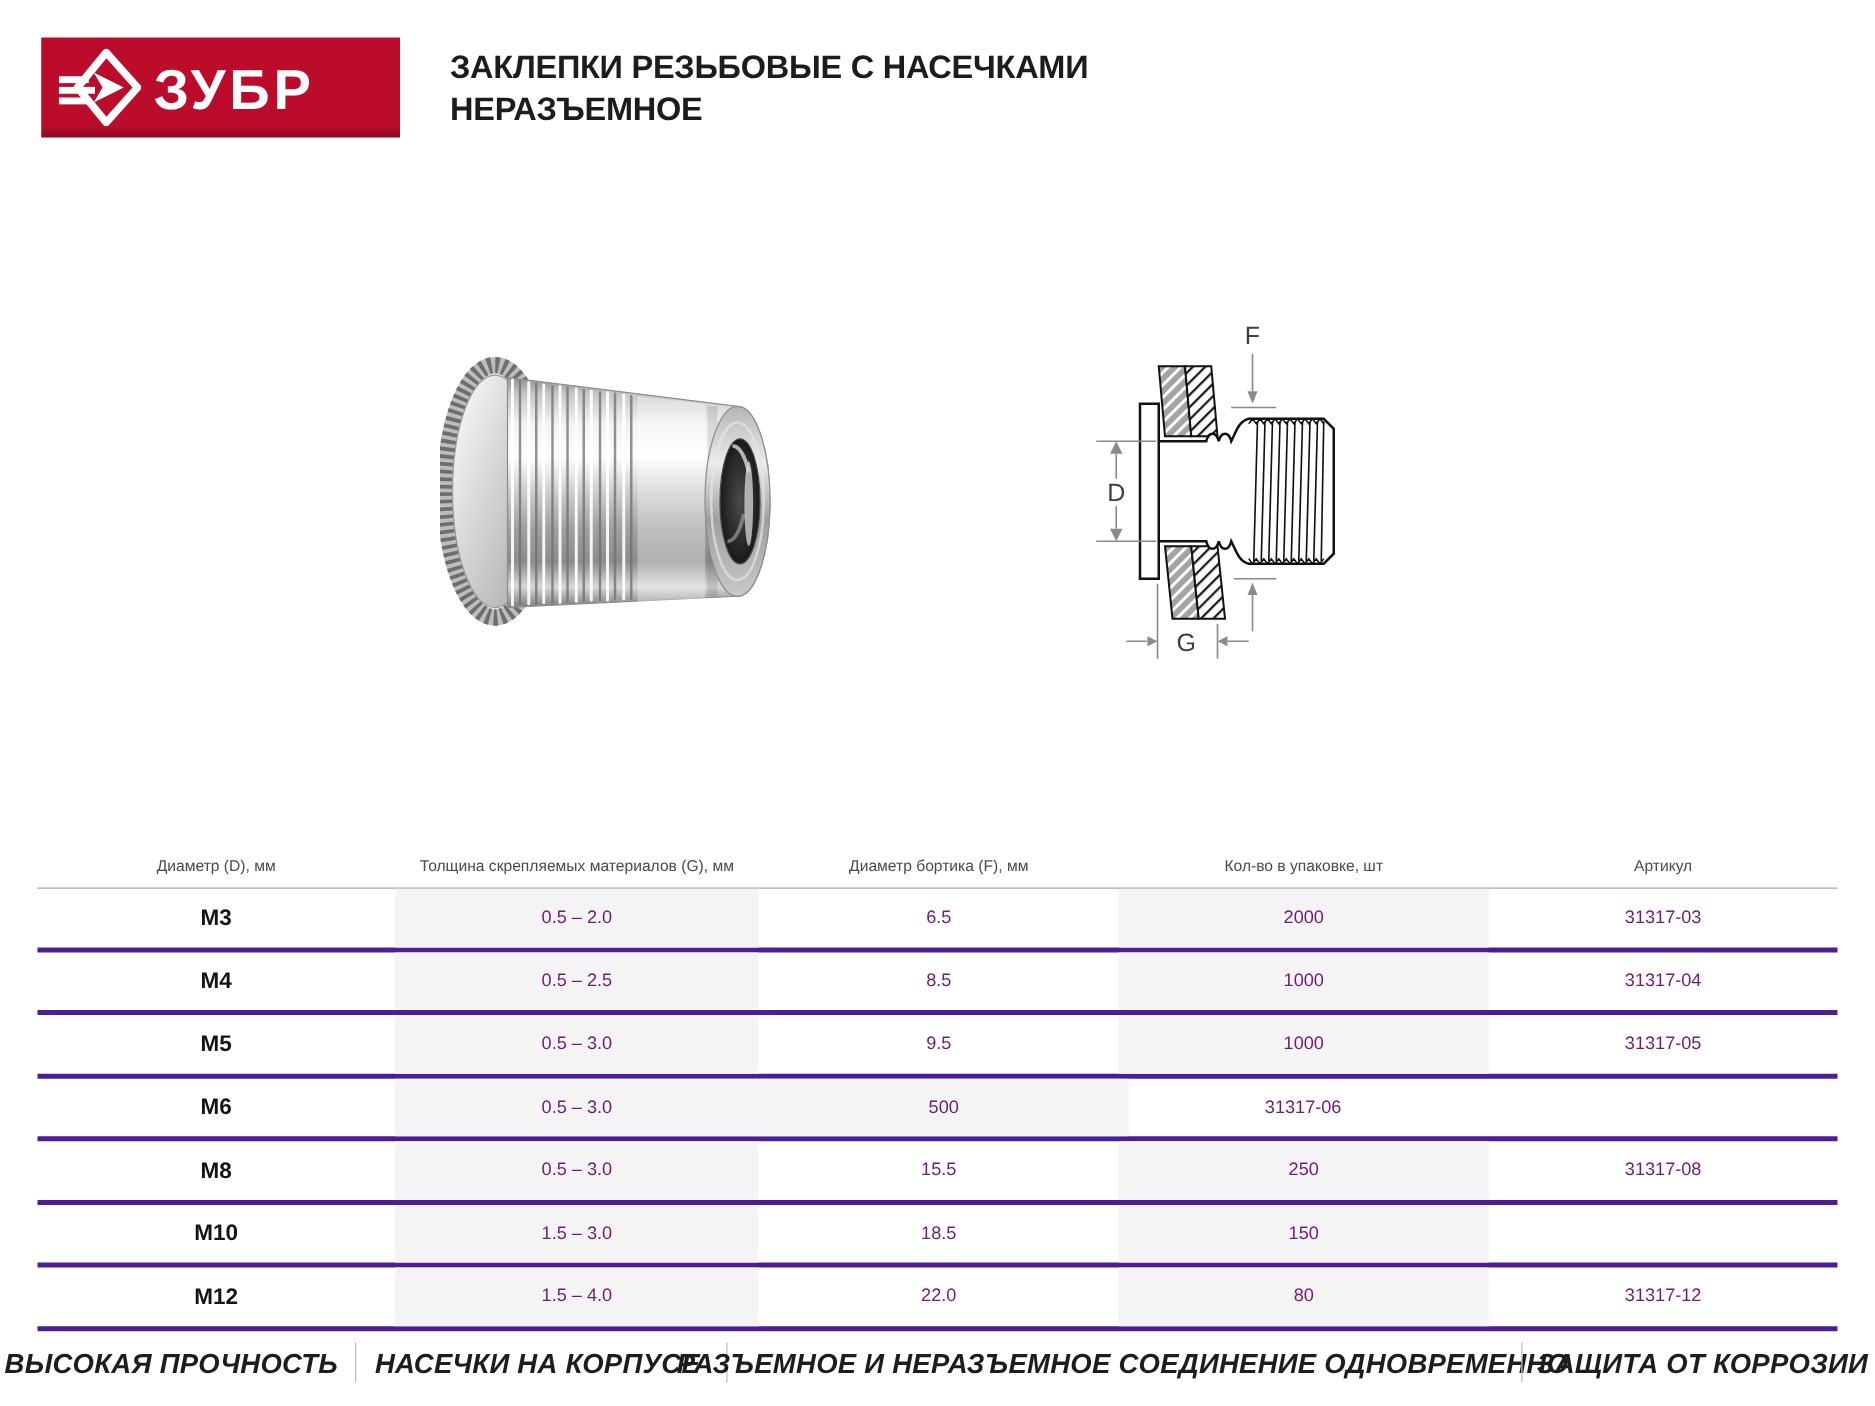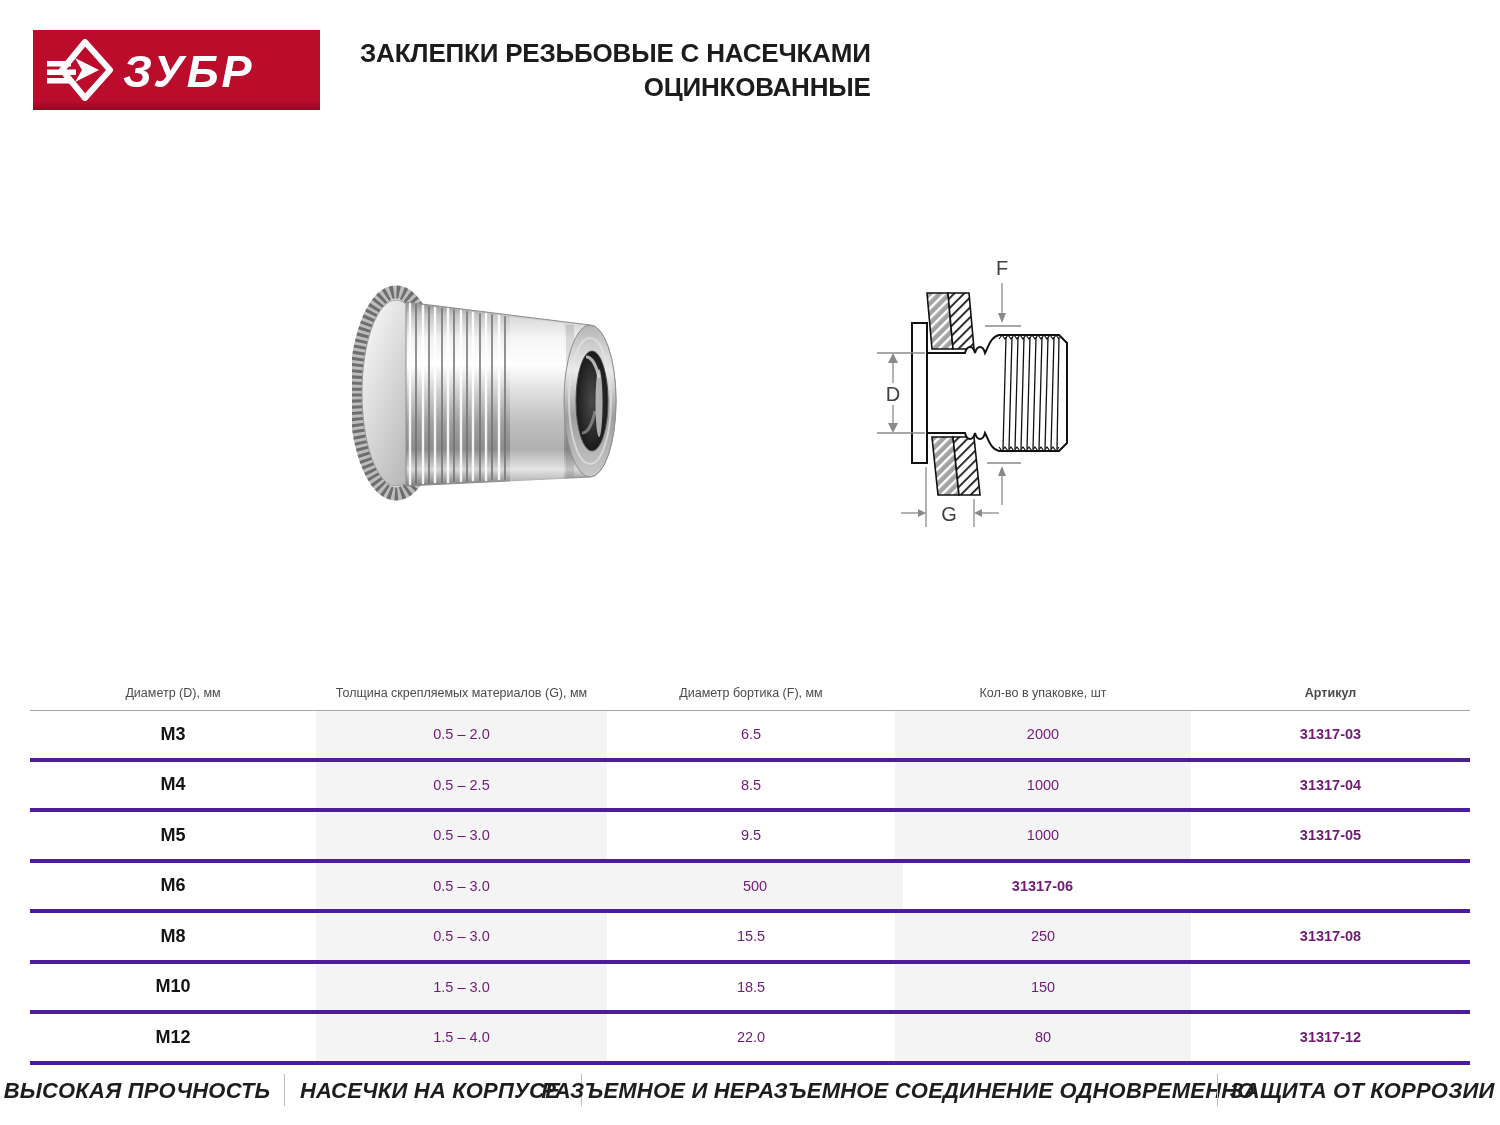--- a/index.html
+++ b/index.html
@@ -8,37 +8,37 @@
     font-family:"Liberation Sans", sans-serif;overflow:hidden;
   }
   
   .logo{
     position:absolute;left:33px;top:30px;width:287px;height:80px;
     background:linear-gradient(180deg,#bb0c2c 0%,#bb0c2c 88%,#8d0a21 100%);
     display:flex;align-items:center;padding-left:14px;box-sizing:border-box;
   }
   .logo-text{
     color:#fff;font-size:45px;font-weight:bold;letter-spacing:3px;
-    line-height:1;margin-left:10px;margin-top:2px;font-style:italic;
+    line-height:1;margin-left:10px;margin-top:2px;
   }
   
   .title{
     position:absolute;left:360px;top:36px;
-    font-size:26px;font-weight:bold;color:#1c1c1c;line-height:34px;letter-spacing:-0.2px;text-align:right;
+    font-size:26px;font-weight:bold;color:#1c1c1c;line-height:34px;letter-spacing:-0.2px;
   }
   
   .photo{position:absolute;left:352px;top:283px;}
   .drawing{position:absolute;left:855px;top:243px;}
   
   .spec-table{position:absolute;left:30px;top:676px;width:1440px;}
   .t-row{display:flex;}
   .t-head{height:34px;border-bottom:1px solid #a6a6a6;}
   .t-data{height:46.5px;border-bottom:4px solid #4c1d95;}
   .t-cell{display:flex;align-items:center;justify-content:center;box-sizing:border-box;text-align:center;}
-  .c0{width:286px;}.c1{width:291px;}.c2{width:288px;}.c3{width:296px;}.c4{width:279px;font-weight:bold;}
+  .c0{width:286px;}.c1{width:291px;}.c2{width:288px;}.c3{width:296px;}.c4{width:279px;}
   .t-head .t-cell{font-size:12.5px;color:#4a4a4a;}
   .t-data .t-cell{font-size:14.5px;color:#701a75;}
   .t-data .c1,.t-data .c3{background:#f4f4f5;}
   .t-data .c0{font-size:18px;font-weight:bold;color:#141414;}
   
   .footer-item{
     position:absolute;top:1078px;transform:translateX(-50%);
     font-size:22px;font-weight:bold;color:#1d1d1d;white-space:nowrap;letter-spacing:0.2px;font-style:italic;
   }
   .footer-sep{position:absolute;top:1074px;width:1px;height:32px;background:#bdbdbd;}
@@ -52,21 +52,21 @@
     <rect x="0" y="30.5" width="29" height="5.5" fill="#fff"></rect>
     <rect x="0" y="39" width="24" height="5.5" fill="#fff"></rect>
     <polygon points="38,3 63,31 38,59 15,31" fill="none" stroke="#ffffff" stroke-width="6" stroke-linejoin="round"></polygon>
     <polygon points="28,19 52,31 28,43 35,31" fill="#ffffff"></polygon>
   </svg>
   <span class="logo-text">ЗУБР</span>
 </div>
 
 <div class="title">
   <div>ЗАКЛЕПКИ РЕЗЬБОВЫЕ С НАСЕЧКАМИ</div>
-  <div>ОЦИНКОВАННЫЕ</div>
+  <div>НЕРАЗЪЕМНОЕ</div>
 </div>
 
 <svg class="photo" width="290" height="222" viewBox="0 0 290 222">
   <defs>
     <linearGradient id="bodyG" x1="0" y1="0" x2="0" y2="1">
       <stop offset="0" stop-color="#909090"></stop>
         <stop offset="0.07" stop-color="#c6c6c6"></stop>
       <stop offset="0.2" stop-color="#f2f2f2"></stop>
         <stop offset="0.34" stop-color="#ffffff"></stop>
       <stop offset="0.5" stop-color="#cdcdcd"></stop>

